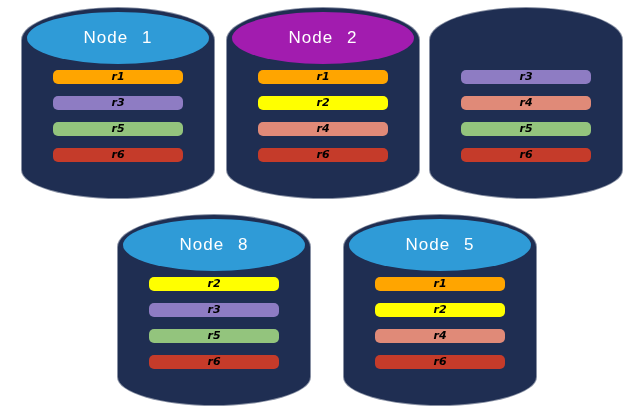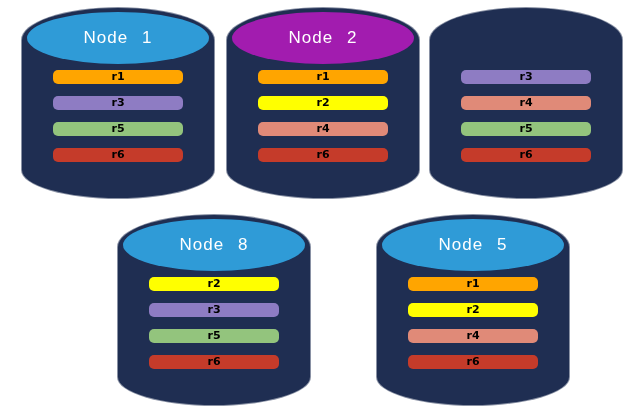--- a/index.html
+++ b/index.html
@@ -47,37 +47,38 @@
     white-space: nowrap;
   }
   .rows {
     position: absolute;
     left: 31px;
     right: 31px;
     top: 62px;
     display: flex;
     flex-direction: column;
     gap: 12px;
+    font-style: italic;
   }
   .bar {
     height: 14px;
     line-height: 14px;
     border-radius: 5px;
     text-align: center;
     font-size: 11px;
     font-weight: bold;
     color: #000000;
     font-family: "DejaVu Sans", sans-serif;
   }
   
   .pos-node-1 { left: 10px;  top: 8px; margin-left: 12px;   }
   .pos-node-2 { left: 227px; top: 8px;   }
   .pos-node-3 { left: 430px; top: 8px;   }
   .pos-node-4 { left: 118px; top: 215px; }
-  .pos-node-5 { left: 344px; top: 215px; margin-left: 33px; }
+  .pos-node-5 { left: 344px; top: 215px; }
 </style>
 </head>
 <body>
 
 <div class="canvas">
 
   <div class="cylinder pos-node-1">
     <div class="cyl-body" style="background-color: rgb(31, 46, 82);"></div>
     <div class="cyl-top" style="background-color: rgb(47, 155, 215);">
       <span class="cyl-title">Node 1</span>

